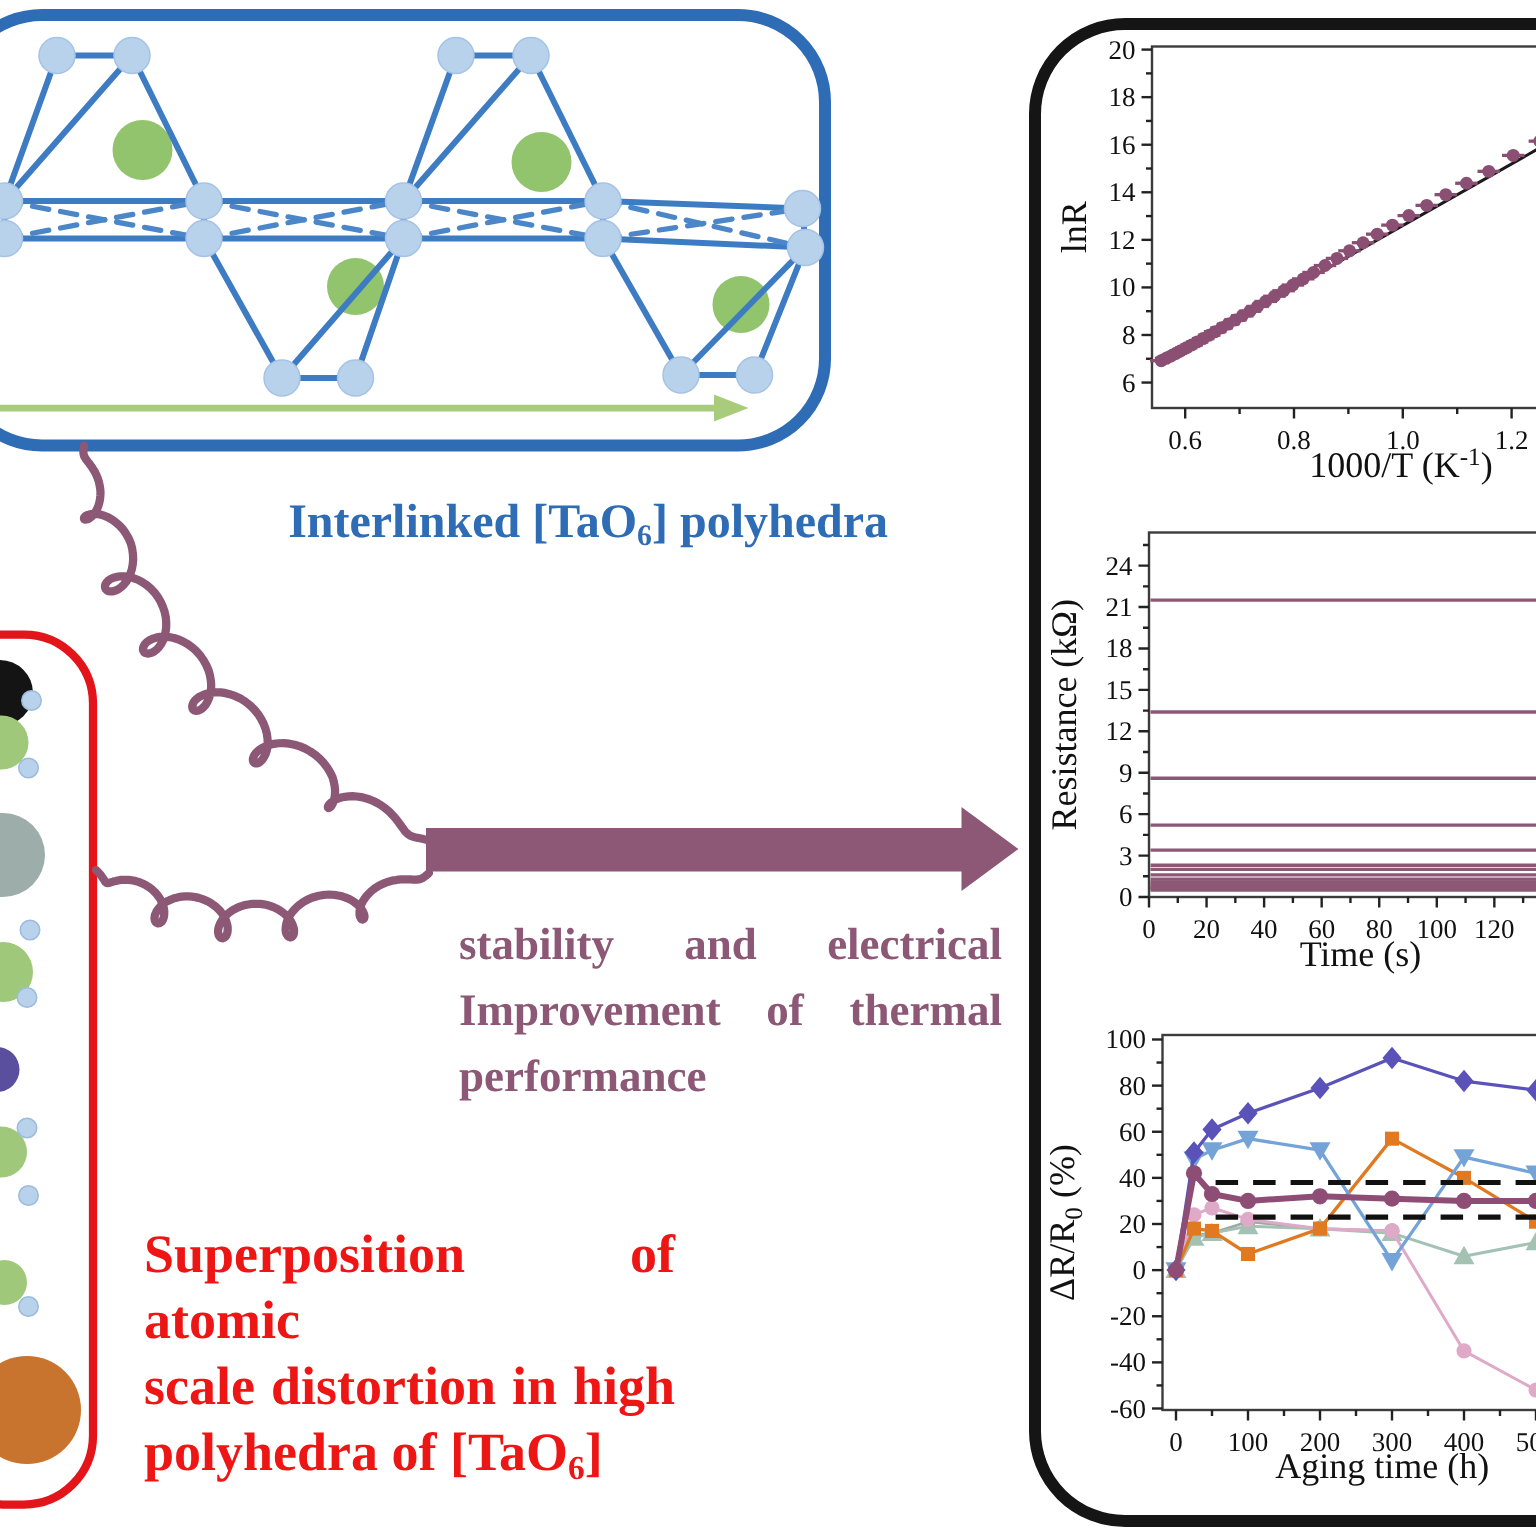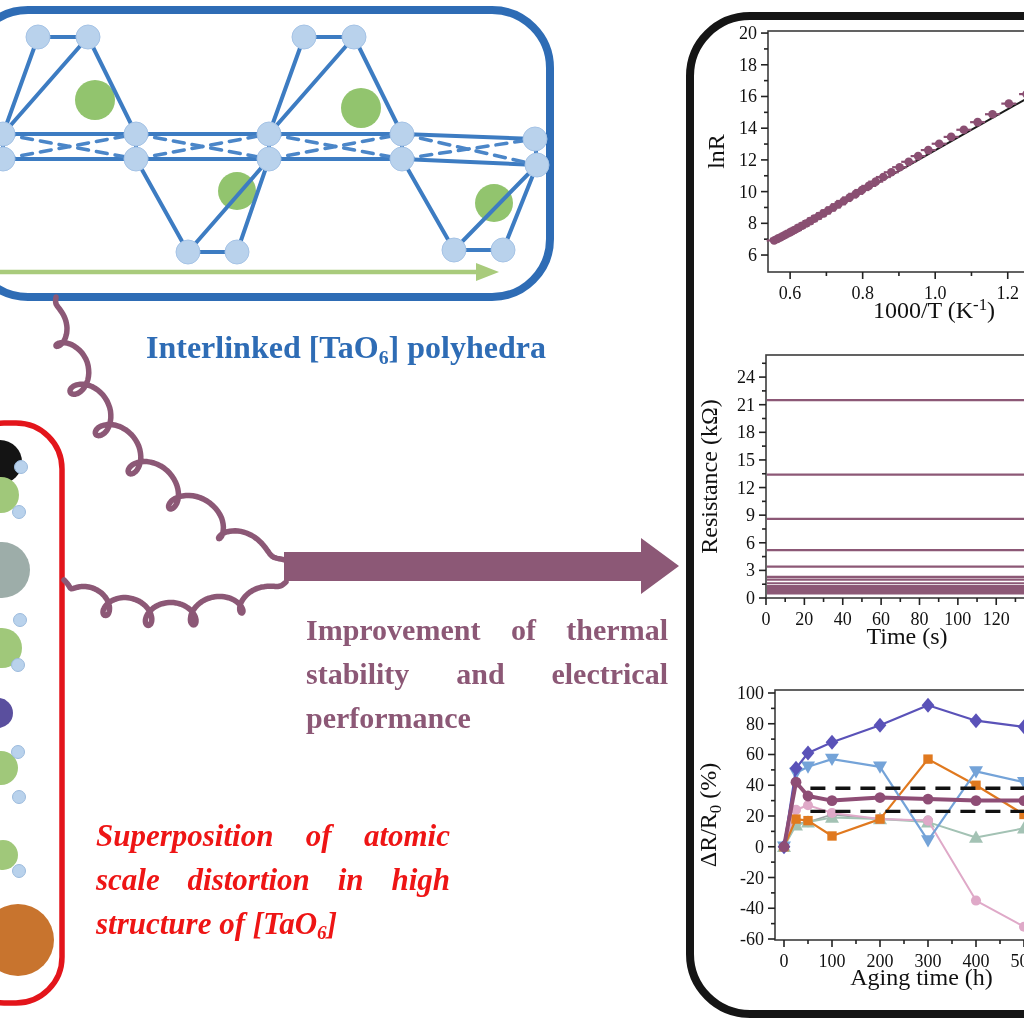--- a/index.html
+++ b/index.html
@@ -1,22 +1,22 @@
 <!DOCTYPE html>
 <html><head>
 <meta charset="utf-8">
 <style>
   html,body{margin:0;padding:0;background:#fff;}
   #stage{position:relative;width:1024px;height:1024px;overflow:hidden;background:#fff;
          font-family:"Liberation Serif","DejaVu Serif",serif;}
   #stage svg{position:absolute;left:0;top:0;}
   .caption{position:absolute;font-weight:bold;}
-  .cap-blue{left:146px;top:322px;width:446px;font-size:32px;line-height:50px;color:#2e6cb5;}
+  .cap-blue{left:146px;top:322px;width:446px;font-size:32px;line-height:50px;color:#2e6cb5;text-align:right;}
   .cap-purple{left:306px;top:608px;width:362px;font-size:30px;line-height:44px;color:#8c5876;}
-  .cap-red{left:96px;top:814px;width:354px;font-size:31px;line-height:44px;color:#ee1515;font-style:italic;}
+  .cap-red{left:96px;top:814px;width:354px;font-size:36px;line-height:44px;color:#ee1515;}
   .just{text-align:justify;text-align-last:justify;}
   .sb{font-size:0.62em;vertical-align:-0.28em;}
   #results-panel{position:absolute;left:686px;top:12px;width:420px;height:990px;
                  border:8px solid #151515;border-radius:64px;background:#fff;}
   .chart-mount{position:absolute;width:324px;height:346px;}
   #m-arrhenius{left:700px;top:18px;}
   #m-resistance{left:700px;top:345px;}
   #m-aging{left:700px;top:678px;}
   #stage svg text{font-family:"Liberation Serif","DejaVu Serif",serif;}
 </style>
@@ -129,29 +129,29 @@
         <path d="M64.0 580.0L64.8 580.8L65.6 581.6L66.3 582.4L67.0 583.1L67.6 583.9L68.1 584.7L68.6 585.4L69.0 586.0L69.4 586.6L69.7 587.2L70.0 587.6L70.3 588.0L70.6 588.3L70.9 588.5L71.3 588.7L71.6 588.7L72.1 588.7L72.5 588.6L73.1 588.5L73.7 588.3L74.5 588.0L75.3 587.8L76.2 587.5L77.3 587.3L78.4 587.0L79.6 586.8L81.0 586.6L82.4 586.5L83.9 586.5L85.5 586.6L87.2 586.8L88.8 587.0L90.6 587.4L92.3 587.9L94.1 588.6L95.8 589.4L97.5 590.3L99.1 591.3L100.7 592.4L102.2 593.7L103.5 595.0L104.8 596.5L105.9 598.0L106.9 599.5L107.7 601.1L108.4 602.7L108.9 604.3L109.3 605.9L109.5 607.4L109.5 608.9L109.4 610.3L109.2 611.5L108.8 612.7L108.3 613.7L107.8 614.5L107.1 615.0L106.4 615.4L105.8 615.5L105.2 615.5L104.6 615.3L104.1 615.0L103.6 614.5L103.3 613.8L103.1 613.0L103.0 612.1L103.1 611.1L103.3 610.0L103.8 608.9L104.3 607.7L105.1 606.5L106.0 605.3L107.1 604.1L108.4 603.0L109.8 601.9L111.4 600.9L113.1 600.1L115.0 599.3L117.0 598.6L119.0 598.1L121.2 597.8L123.4 597.6L125.6 597.6L127.9 597.8L130.1 598.1L132.4 598.6L134.5 599.3L136.6 600.1L138.7 601.0L140.6 602.1L142.4 603.4L144.1 604.7L145.6 606.1L147.0 607.6L148.2 609.2L149.2 610.8L150.0 612.3L150.7 613.9L151.2 615.5L151.6 617.0L151.8 618.4L151.8 619.8L151.7 621.0L151.5 622.1L151.1 623.1L150.7 623.9L150.2 624.5L149.6 625.0L149.0 625.3L148.4 625.5L147.8 625.4L147.2 625.2L146.7 624.8L146.2 624.2L145.8 623.5L145.6 622.7L145.4 621.7L145.4 620.5L145.5 619.3L145.8 618.1L146.3 616.7L146.9 615.3L147.7 613.9L148.7 612.5L149.8 611.1L151.2 609.8L152.7 608.5L154.3 607.3L156.1 606.2L158.0 605.2L160.0 604.4L162.1 603.7L164.3 603.2L166.6 602.8L168.9 602.5L171.2 602.5L173.5 602.6L175.8 602.9L178.0 603.4L180.2 604.0L182.2 604.7L184.2 605.6L186.1 606.7L187.8 607.8L189.4 609.0L190.8 610.3L192.0 611.6L193.1 613.0L194.0 614.4L194.8 615.8L195.3 617.1L195.7 618.4L196.0 619.6L196.0 620.8L196.0 621.8L195.8 622.7L195.5 623.5L195.1 624.1L194.7 624.5L194.2 624.8L193.6 624.9L193.1 624.8L192.5 624.6L192.0 624.1L191.5 623.5L191.1 622.8L190.7 621.9L190.5 620.8L190.4 619.6L190.5 618.3L190.7 616.9L191.0 615.4L191.5 613.8L192.2 612.2L193.0 610.6L194.1 609.0L195.3 607.4L196.7 605.9L198.2 604.4L199.9 603.0L201.7 601.7L203.7 600.5L205.8 599.4L207.9 598.5L210.2 597.8L212.5 597.2L214.8 596.8L217.2 596.5L219.6 596.4L221.9 596.5L224.2 596.8L226.4 597.2L228.5 597.7L230.5 598.4L232.4 599.2L234.2 600.1L235.9 601.2L237.3 602.2L238.6 603.4L239.8 604.5L240.7 605.7L241.5 606.9L242.1 608.0L242.6 609.1L242.9 610.1L243.0 611.1L242.9 611.8L242.7 612.3L242.4 612.7L242.0 613.0L241.6 613.0L241.2 612.9L240.8 612.6L240.5 612.1L240.2 611.5L239.9 610.7L239.7 609.8L239.7 608.8L239.7 607.7L239.9 606.4L240.2 605.1L240.6 603.7L241.2 602.3L241.9 600.9L242.8 599.5L243.8 598.1L244.9 596.7L246.2 595.4L247.5 594.1L249.0 592.9L250.5 591.8L252.1 590.8L253.8 589.9L255.5 589.1L257.2 588.4L259.0 587.8L260.7 587.3L262.4 586.9L264.1 586.7L265.7 586.4L267.3 586.3L268.8 586.2L270.2 586.2L271.6 586.2L272.8 586.3L274.0 586.3L275.1 586.4L276.2 586.4L277.1 586.4L278.0 586.4L278.8 586.3L279.6 586.2L280.3 586.0L281.0 585.7L281.7 585.4L282.3 585.0L283.0 584.5L283.7 584.0L284.4 583.4L285.2 582.7L286.0 582.0" fill="none" stroke="#8c5876" stroke-width="5.5" stroke-linecap="round" stroke-linejoin="round"></path>
       </g>
     <path d="M284,552 H641 V538 L679,566 L641,594 V581 H284 Z" fill="#8c5876"></path>
   </svg>
 
   <div class="caption cap-blue">
     <div><span>Interlinked [TaO</span><span class="sb">6</span><span>] polyhedra</span></div>
   </div>
 
   <div class="caption cap-purple">
+    <div class="just">stability and electrical</div>
     <div class="just">Improvement of thermal</div>
-    <div class="just">stability and electrical</div>
     <div>performance</div>
   </div>
 
   <div class="caption cap-red">
     <div class="just">Superposition of atomic</div>
     <div class="just">scale distortion in high</div>
-    <div><span>structure of [TaO</span><span class="sb">6</span><span>]</span></div>
+    <div><span>polyhedra of [TaO</span><span class="sb">6</span><span>]</span></div>
   </div>
 
   <div id="results-panel"></div>
   <div class="chart-mount" id="m-arrhenius">
       <svg width="324" height="318">
         <rect x="68" y="13" width="262" height="241" fill="none" stroke="#3c3c3c" stroke-width="1.6"></rect>
         <g stroke="#222" stroke-width="1.6">
           <line x1="90.12347729789587" y1="254" x2="90.12347729789587" y2="261"></line>
           <text x="90.12347729789587" y="281" text-anchor="middle" font-size="18" stroke="none" fill="#111">0.6</text>
           <line x1="162.65946843853823" y1="254" x2="162.65946843853823" y2="261"></line>

